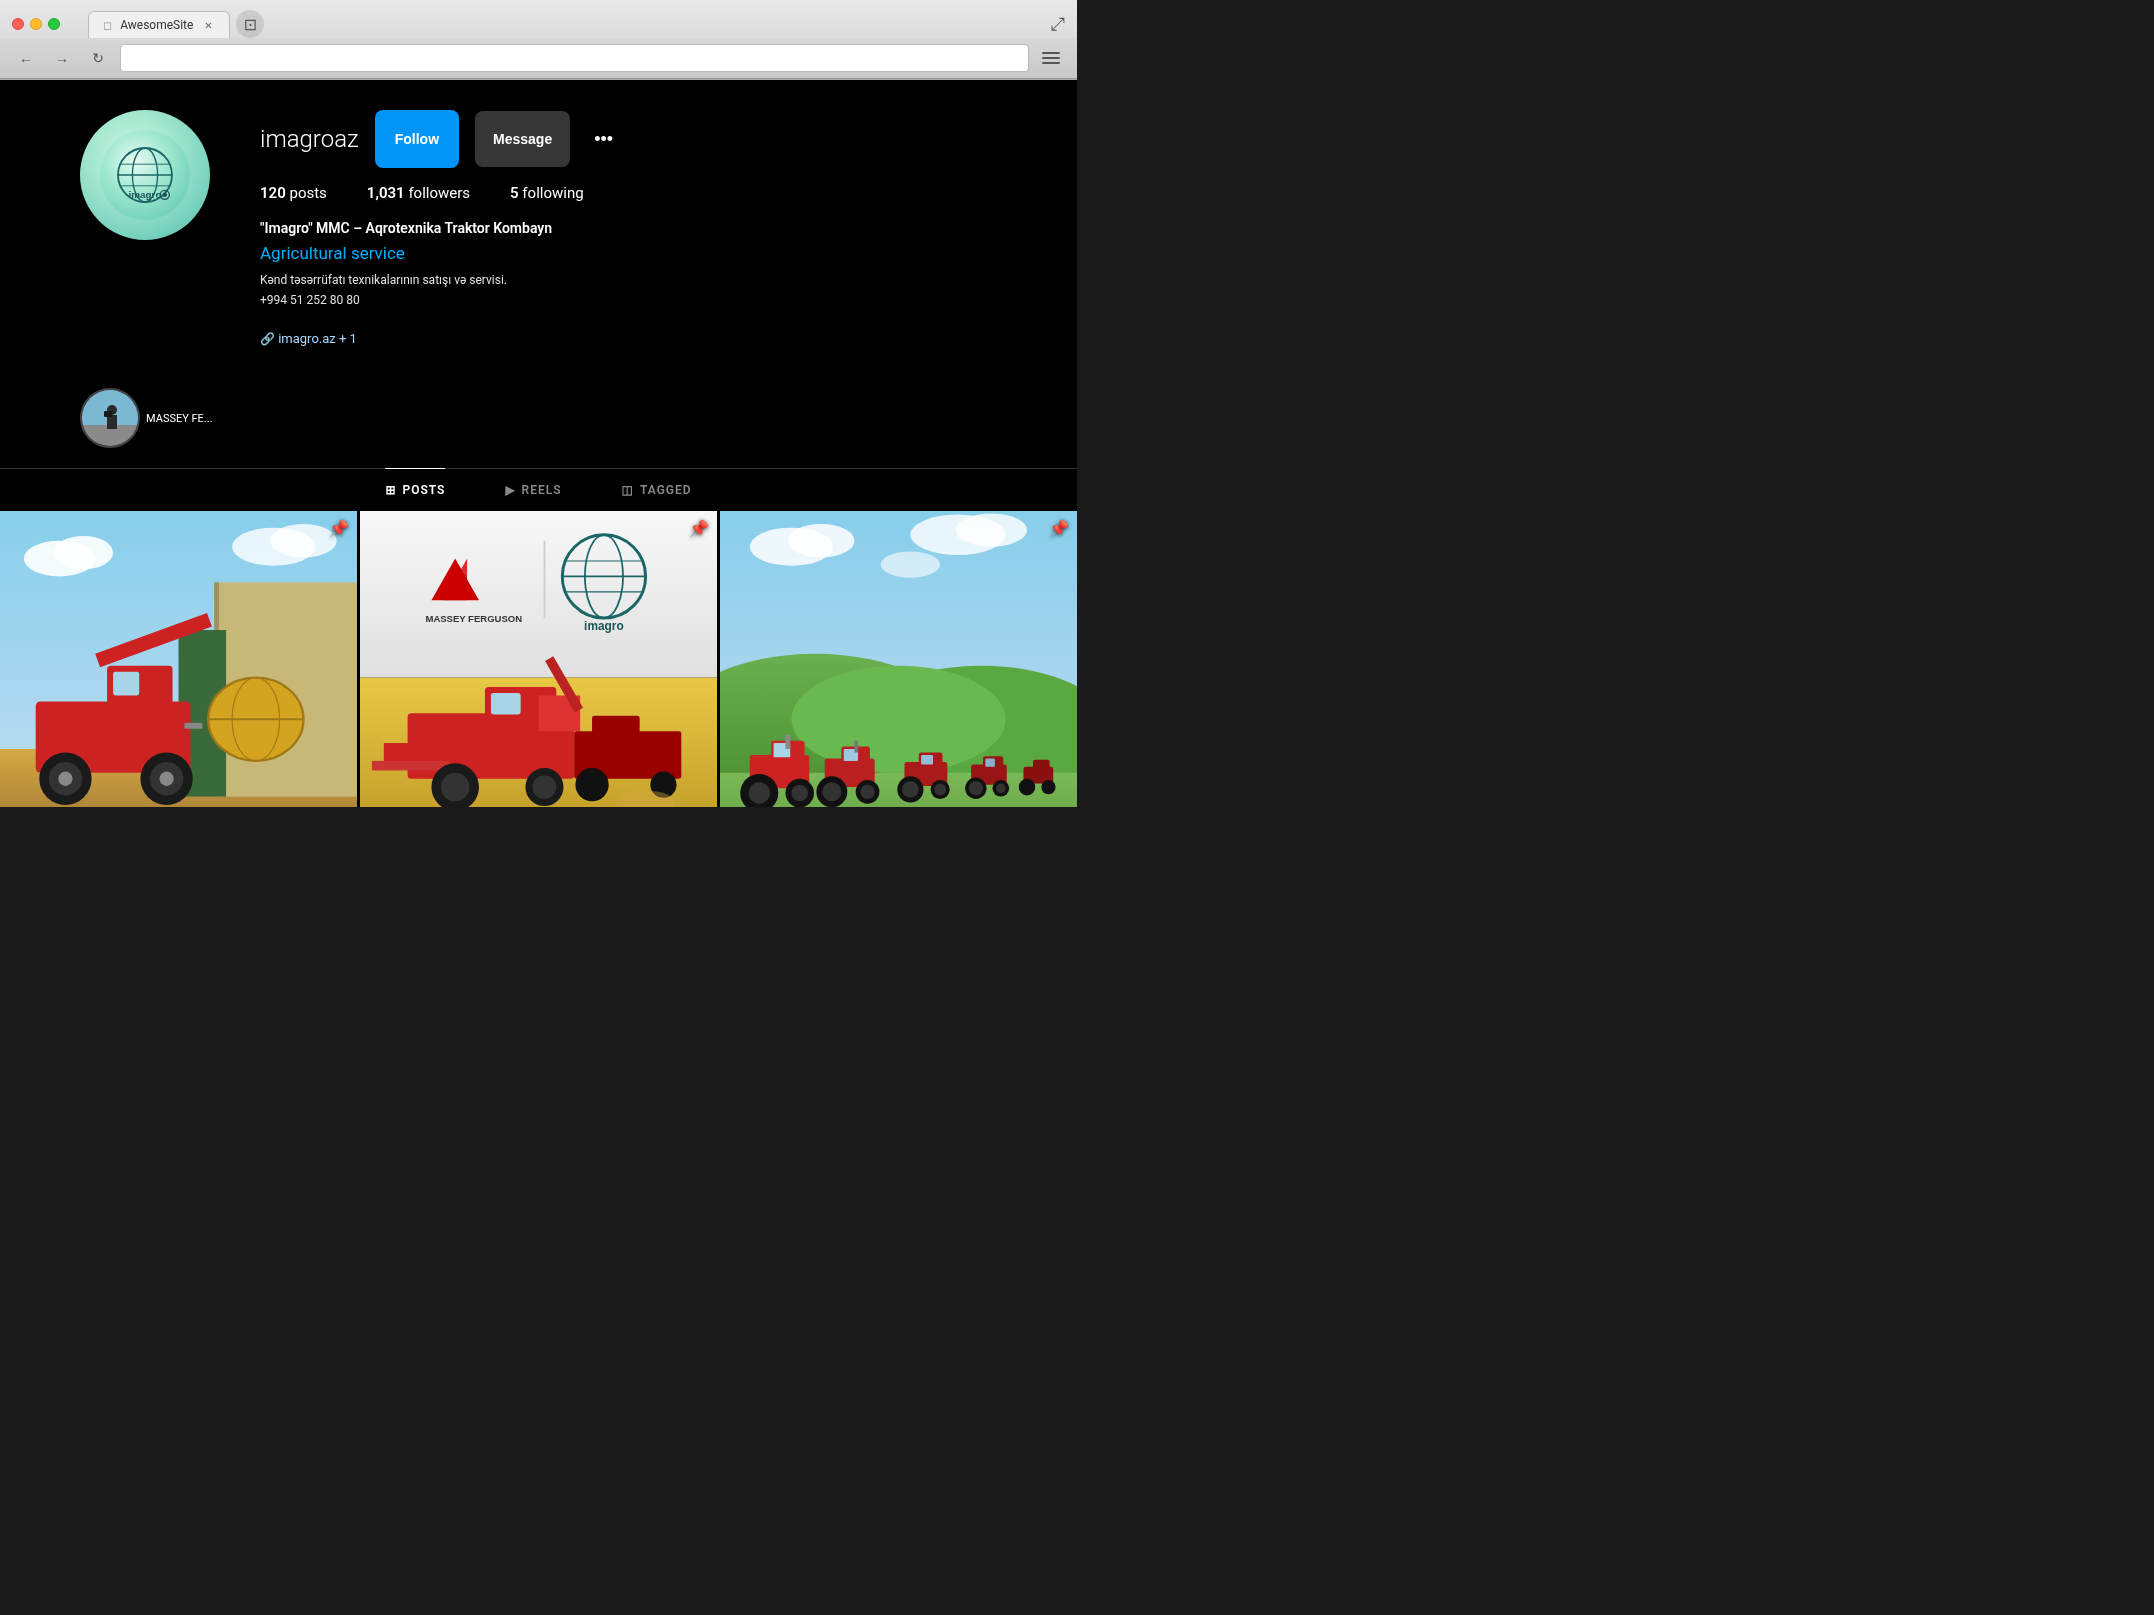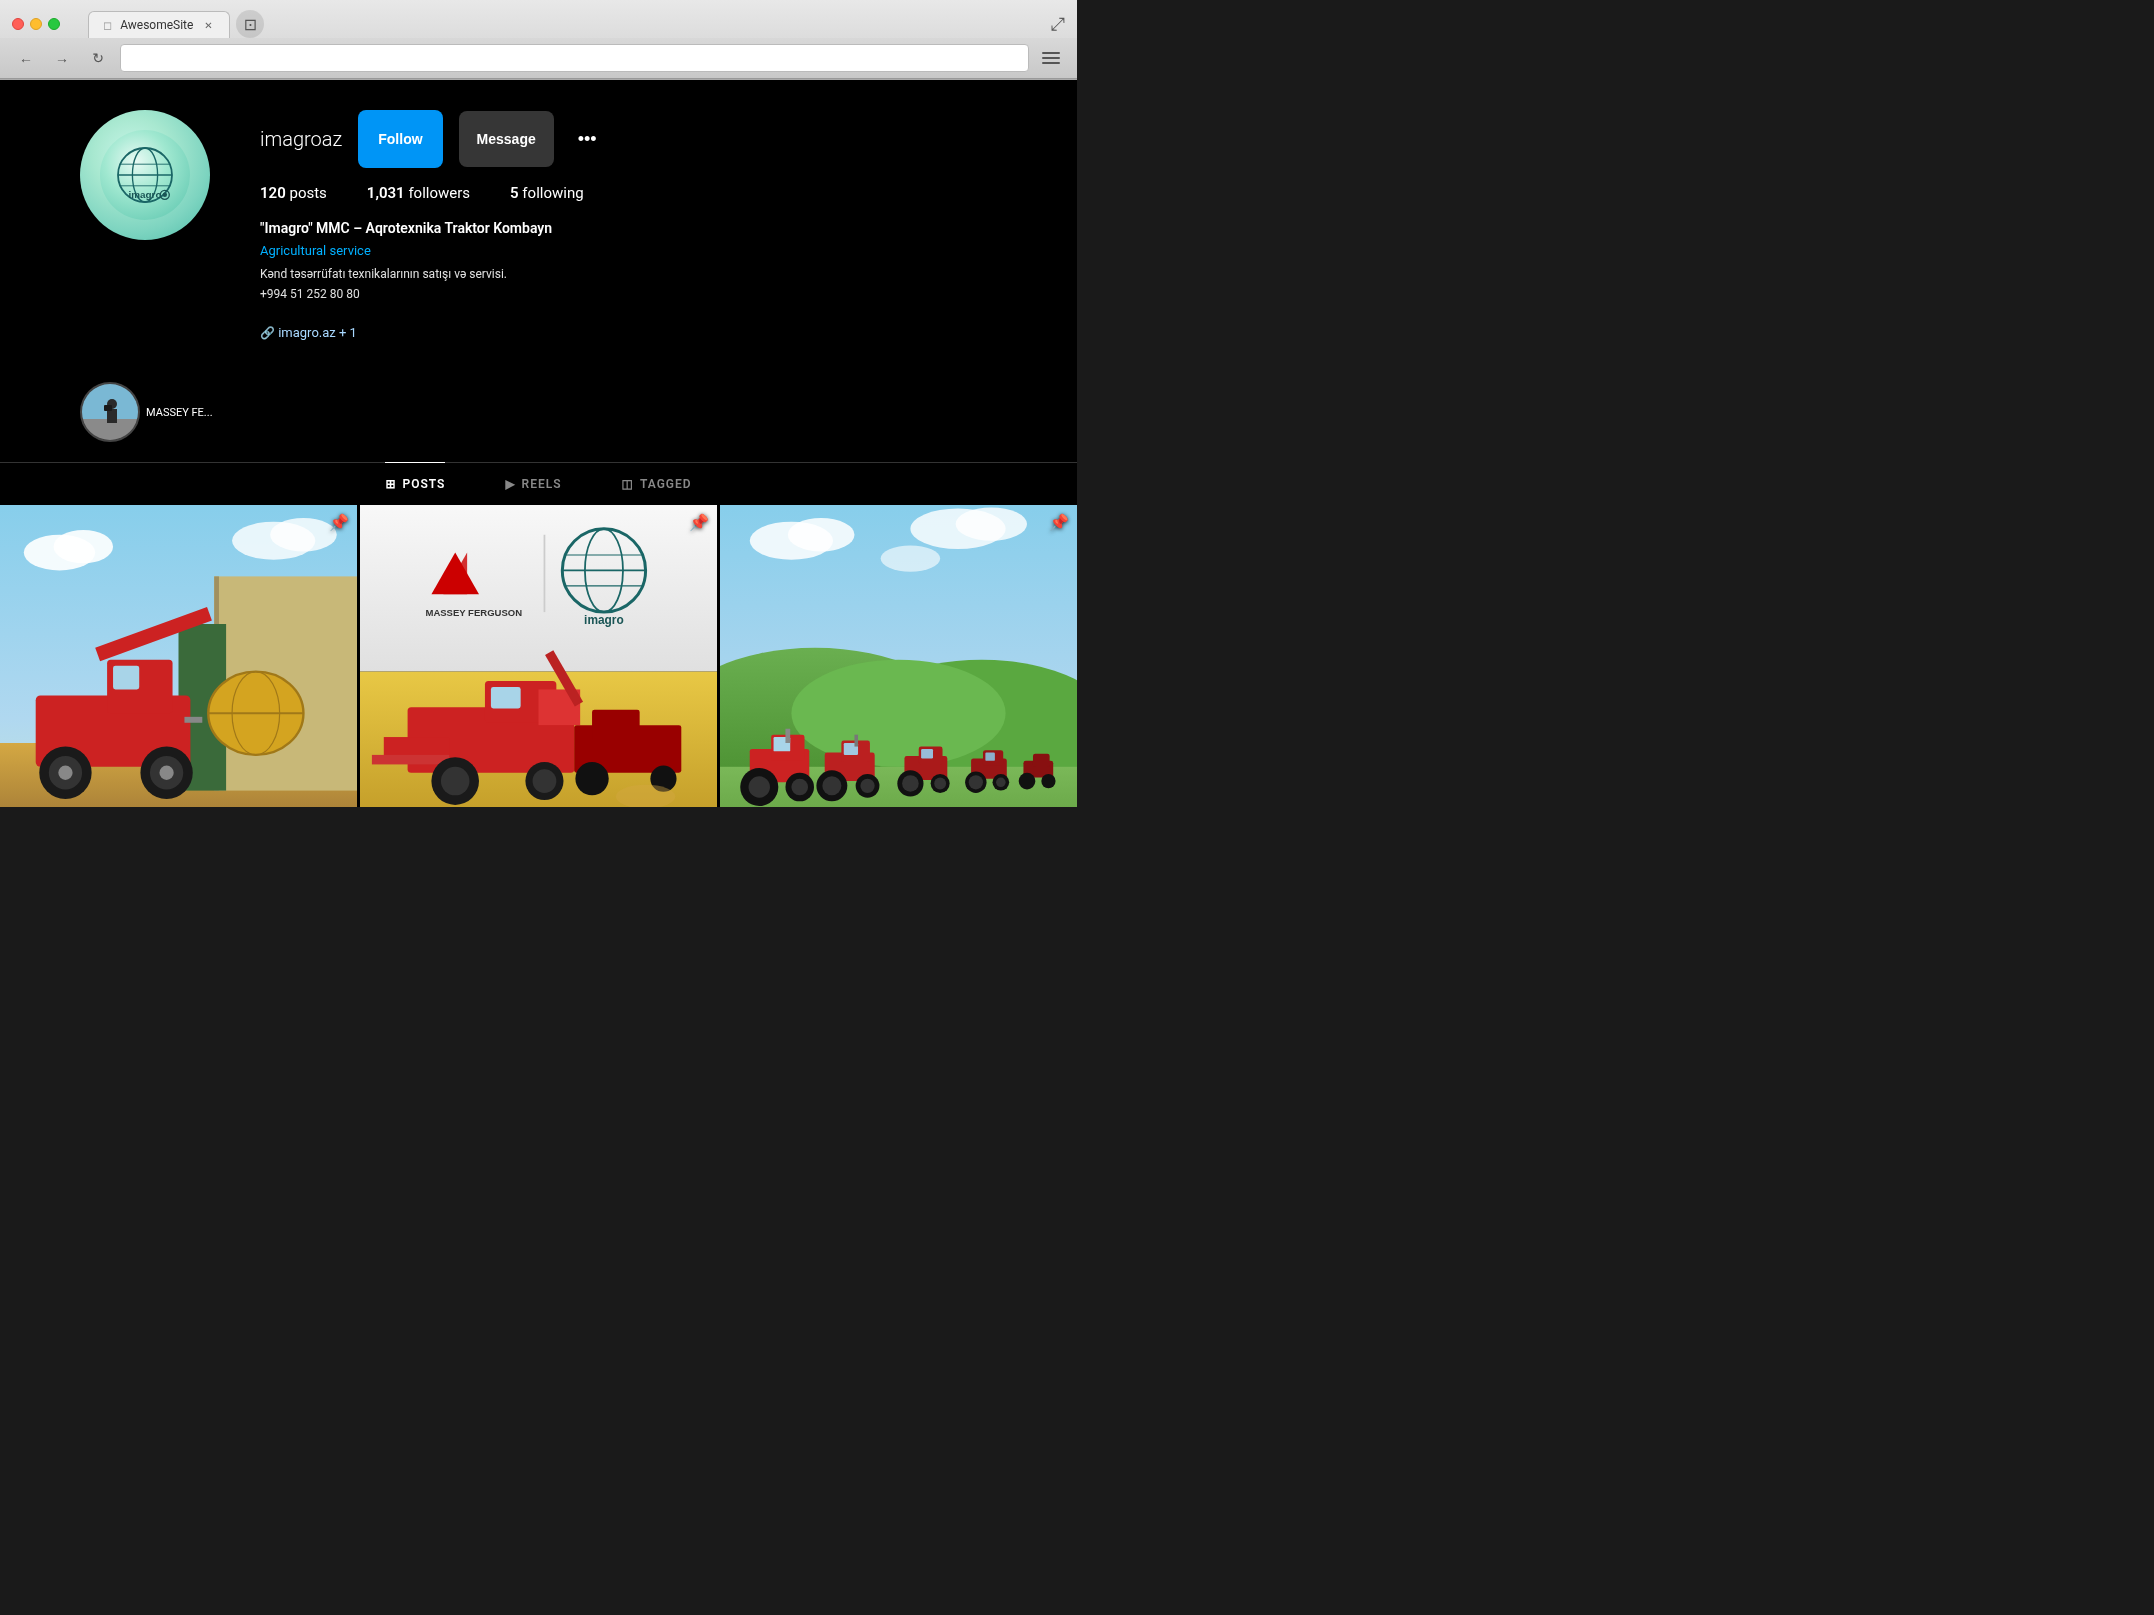--- a/index.html
+++ b/index.html
@@ -178,21 +178,21 @@
     }
 
     .profile-header-row {
       display: flex;
       align-items: center;
       gap: 16px;
       margin-bottom: 16px;
     }
 
     .profile-username {
-      font-size: 20px;
+      font-size: 24px;
       font-weight: 300;
       color: white;
     }
 
     .follow-btn {
       background: #0095f6;
       color: white;
       border: none;
       border-radius: 8px;
       padding: 21px 20px;
@@ -243,21 +243,21 @@
     }
 
     .bio-name {
       font-weight: 600;
       margin-bottom: 2px;
     }
 
     .bio-category {
       color: #00b0ff;
       margin-bottom: 4px;
-      font-size: 13px;
+      font-size: 17px;
     }
 
     .bio-text {
       color: #e0e0e0;
       font-size: 12px;
       margin-bottom: 2px;
     }
 
     .bio-link {
       color: #e0e0e0;

